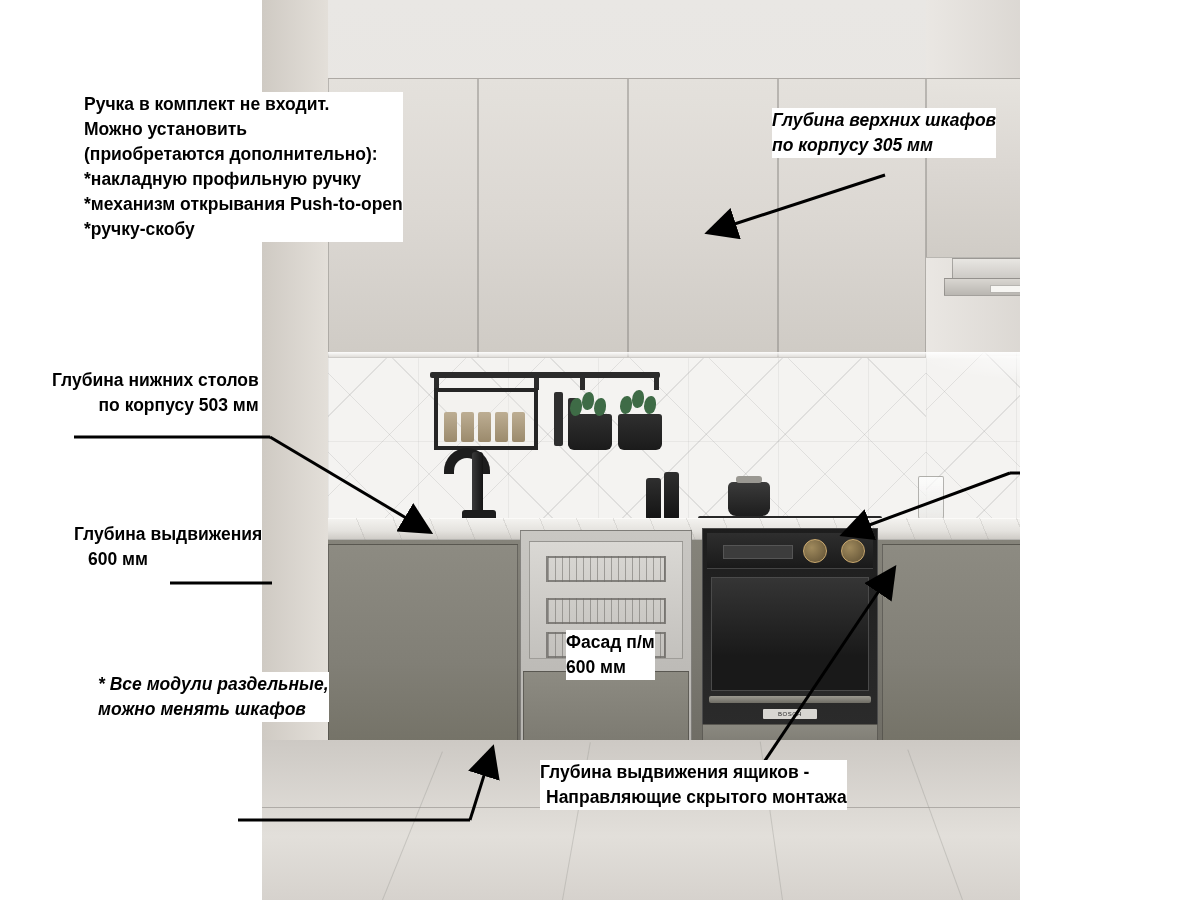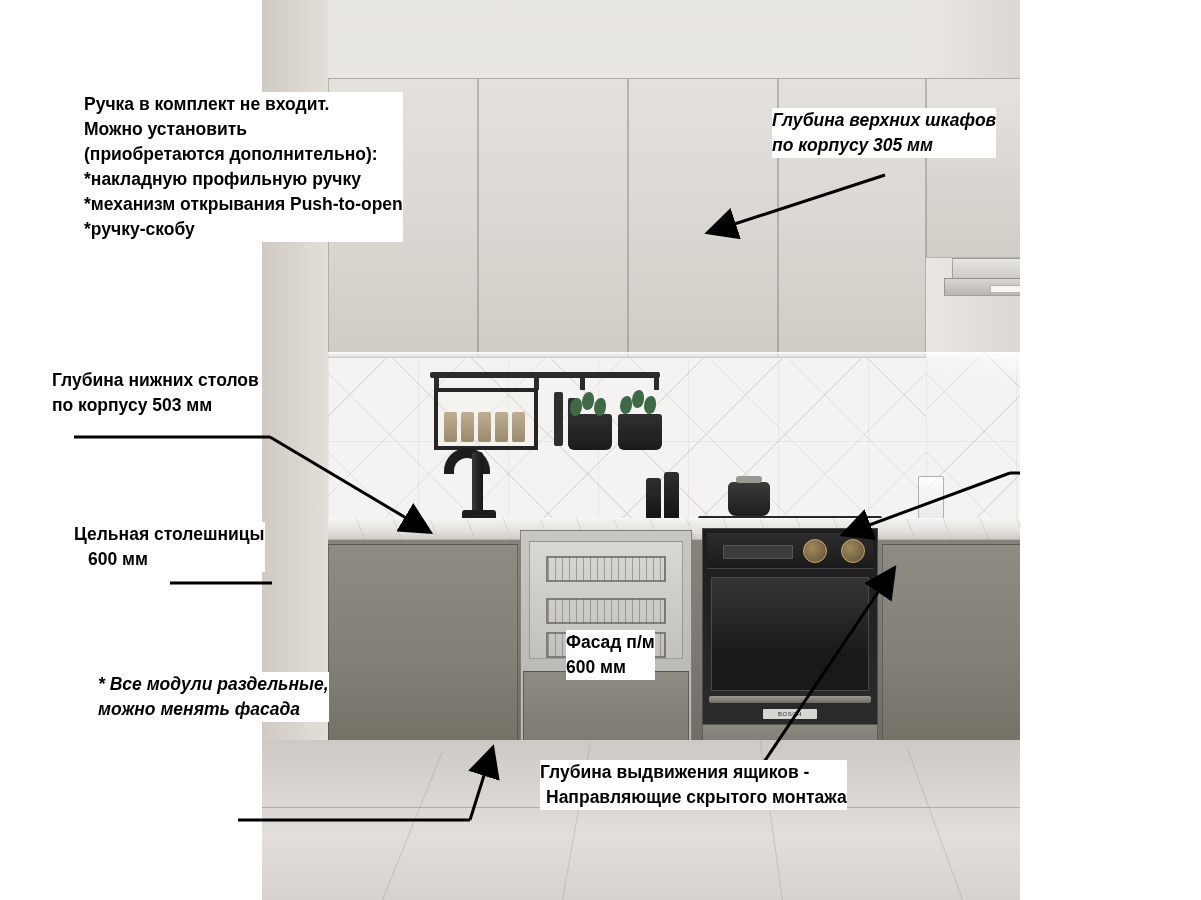--- a/index.html
+++ b/index.html
@@ -438,30 +438,30 @@
   <div class="label" style="left:84px; top:92px;"><span>Ручка в комплект не входит.</span>
 <span>Можно установить</span>
 <span>(приобретаются дополнительно):</span>
 <span>*накладную профильную ручку</span>
 <span>*механизм открывания Push-to-open</span>
 <span>*ручку-скобу</span></div>
 
   <div class="label" style="left:772px; top:108px;font-style:italic;"><span>Глубина верхних шкафов</span>
 <span>по корпусу 305 мм</span></div>
 
-  <div class="label" style="left:52px; top:368px;"><span>Глубина нижних столов</span>
+  <div class="label" style="left:52px; top:368px;text-align:right;"><span>Глубина нижних столов</span>
 <span>по корпусу 503 мм</span></div>
 
-  <div class="label" style="left:74px; top:522px;"><span>Цельная столешницы</span>
+  <div class="label" style="left:74px; top:522px;"><span>Глубина выдвижения</span>
 <span style="padding-left:14px;">600 мм</span></div>
 
 
   <div class="label" style="left:566px; top:630px;"><span>Фасад п/м</span>
 <span>600 мм</span></div>
 
   <div class="label italic" style="left:98px; top:672px;"><span>* Все модули раздельные,</span>
-<span>можно менять фасада</span></div>
+<span>можно менять шкафов</span></div>
 
 
   <div class="label" style="left:540px; top:760px;"><span>Глубина выдвижения ящиков -</span>
 <span style="padding-left:6px;">Направляющие скрытого монтажа</span></div>
 
 </div>
 
 </body></html>

